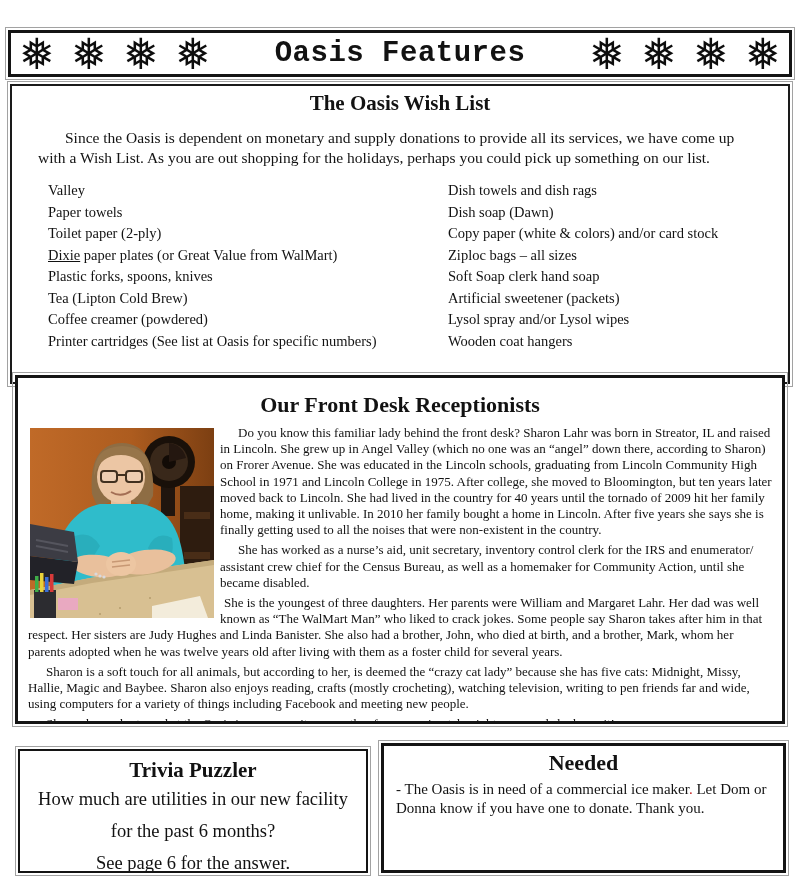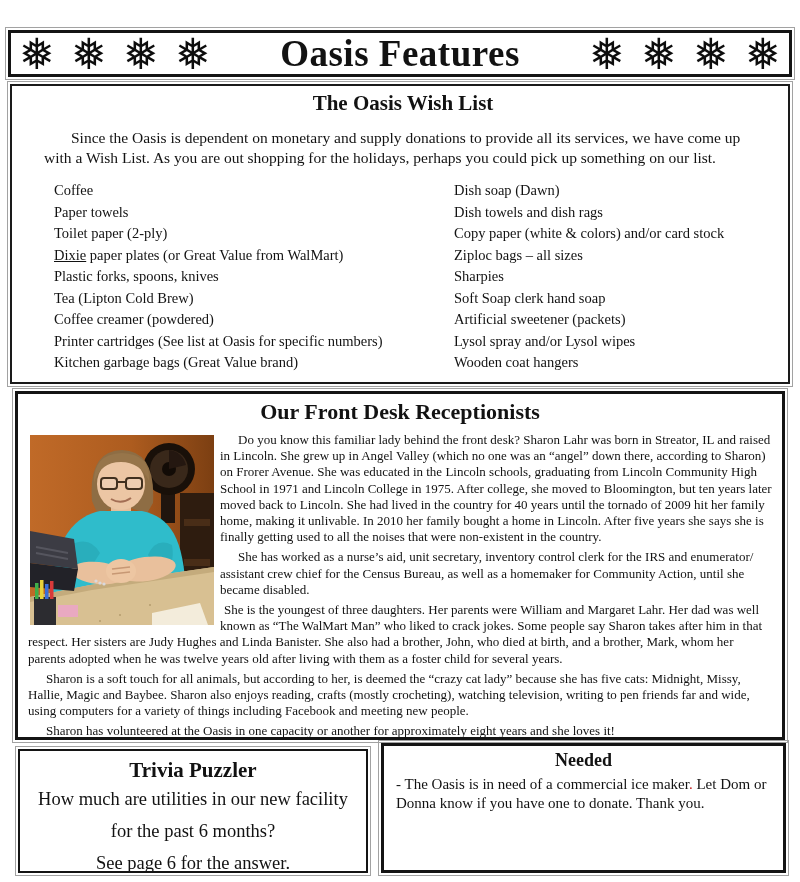--- a/index.html
+++ b/index.html
@@ -19,50 +19,50 @@
     border:3px solid #141414;
     display:flex;align-items:center;justify-content:space-between;
     padding:0 8px;
   }
   .flake-group{width:192px;display:flex;justify-content:space-between;align-items:center;}
   .flake{
     font-family:"DejaVu Sans", sans-serif;
     font-size:43px;line-height:40px;color:#0d0d0d;
   }
   .masthead-title{
-    font-size:37px;font-weight:bold;letter-spacing:0.5px;
-    margin:0;white-space:nowrap;
+    font-size:29px;font-weight:bold;letter-spacing:0.5px;
+    margin:0;white-space:nowrap;font-family:Liberation Mono, monospace;
   }
 
   
   .wishlist{
     position:absolute;left:10px;top:84px;width:780px;height:300px;
     border:2px solid #1a1a1a;
-    padding:3px 14px 0 20px;overflow:hidden;
+    padding:3px 14px 0 14px;overflow:hidden;
   }
   .wishlist h2{margin:2px 0 4px 0;text-align:center;font-size:21px;}
   .wishlist .intro{
     margin:12px;font-size:15.5px;line-height:19.5px;text-indent:27px;
   }
   .wish-columns{display:flex;margin-top:15px;padding-left:22px;}
   .wish-col{list-style:none;margin:0;padding:0;}
   .wish-col.left{width:400px;}
   .wish-col.right{flex:1;}
   .wish-item{
     font-size:14.5px;line-height:16px;margin:0 0 5.5px 0;
     max-width:332px;
     padding-left:34px;text-indent:-34px; 
   }
   .u{text-decoration:underline;}
 
   
   .receptionists{
-    position:absolute;left:15px;top:391px;width:770px;height:349px;
+    position:absolute;left:15px;top:375px;width:770px;height:349px;
     border:3px solid #141414;
-    padding:1px 10px 0 10px;overflow:hidden;
+    padding:10px 10px 0 10px;overflow:hidden;
   }
   .receptionists h2{margin:4px 0 7px 0;text-align:center;font-size:22px;}
   .photo{
     float:left;width:184px;height:190px;margin:3px 6px 2px 2px;
     display:block;
   }
   .para{
     margin:0 0 4px 0;font-size:13px;line-height:16.2px;text-indent:18px;
   }
   .article-body p:nth-of-type(3){text-indent:4px;}
@@ -74,21 +74,21 @@
     border:2px solid #141414;text-align:center;
     padding-top:5px;overflow:hidden;
   }
   .trivia h3{margin:2px 0 6px 0;font-size:21px;}
   .trivia-line{margin:0 0 11px 0;font-size:18.5px;font-family:Liberation Serif, serif;}
   .needed{
     margin-left:12px;width:405px;height:130px;
     border:3px solid #141414;
     padding:2px 12px 0 12px;overflow:hidden;
   }
-  .needed h3{margin:2px 0 4px 0;text-align:center;font-size:18px;}
+  .needed h3{margin:2px 0 4px 0;text-align:center;font-size:22px;}
   .needed-item{margin:0 0 17px 0;font-size:15px;line-height:18.5px;}
 </style>
 </head>
 <body>
 
 <div class="page">
 
   <header class="masthead box">
     <div class="flake-group">
         <span class="flake">❅</span>
@@ -103,36 +103,34 @@
         <span class="flake">❅</span>
         <span class="flake">❅</span>
       </div>
   </header>
 
   <section class="wishlist box">
     <h2>The Oasis Wish List</h2>
     <p class="intro">Since the Oasis is dependent on monetary and supply donations to provide all its services, we have come up with a Wish List.  As you are out shopping for the holidays, perhaps you could pick up something on our list.</p>
     <div class="wish-columns">
       <ul class="wish-col left">
-          <li class="wish-item">Coffee</li>
+          <li class="wish-item">Valley</li>
           <li class="wish-item">Paper towels</li>
           <li class="wish-item">Toilet paper (2-ply)</li>
           <li class="wish-item"><span class="u">Dixie</span> paper plates (or Great Value from WalMart)</li>
           <li class="wish-item">Plastic forks, spoons, knives</li>
           <li class="wish-item">Tea (Lipton Cold Brew)</li>
           <li class="wish-item">Coffee creamer (powdered)</li>
           <li class="wish-item">Printer cartridges  (See list at Oasis  for specific numbers)</li>
-          <li class="wish-item">Kitchen garbage bags (Great Value brand)</li>
         </ul>
       <ul class="wish-col right">
+          <li class="wish-item">Dish towels and dish rags</li>
           <li class="wish-item">Dish soap (Dawn)</li>
-          <li class="wish-item">Dish towels and dish rags</li>
           <li class="wish-item">Copy paper (white &amp; colors) and/or card stock</li>
           <li class="wish-item">Ziploc bags – all sizes</li>
-          <li class="wish-item">Sharpies</li>
           <li class="wish-item">Soft Soap clerk hand soap</li>
           <li class="wish-item">Artificial sweetener (packets)</li>
           <li class="wish-item">Lysol spray and/or Lysol wipes</li>
           <li class="wish-item">Wooden coat hangers</li>
         </ul>
     </div>
   </section>
 
   <section class="receptionists box">
     <h2>Our Front Desk Receptionists</h2>

